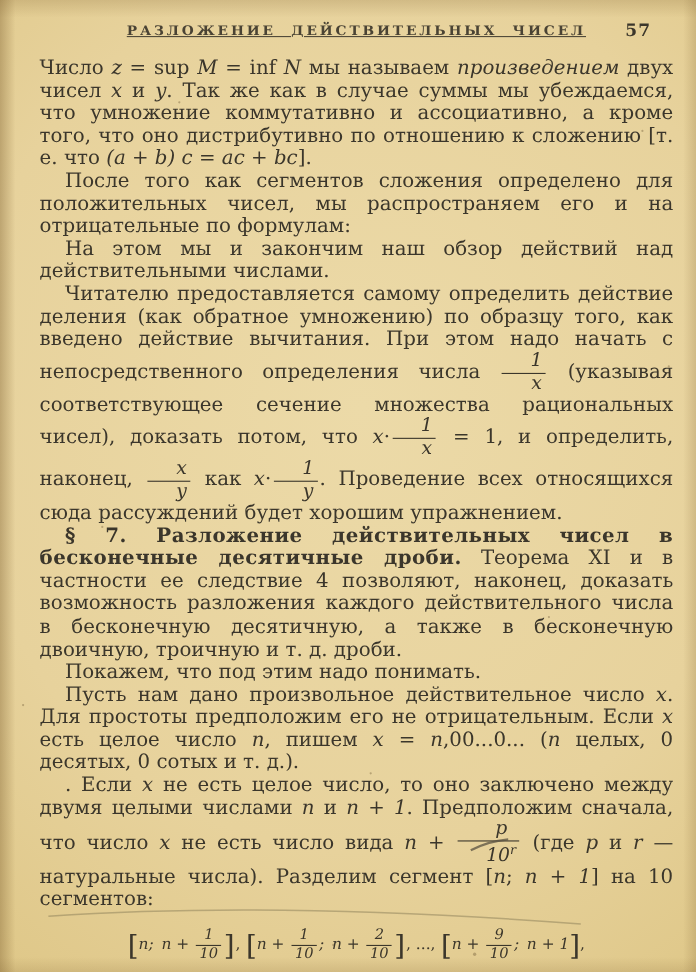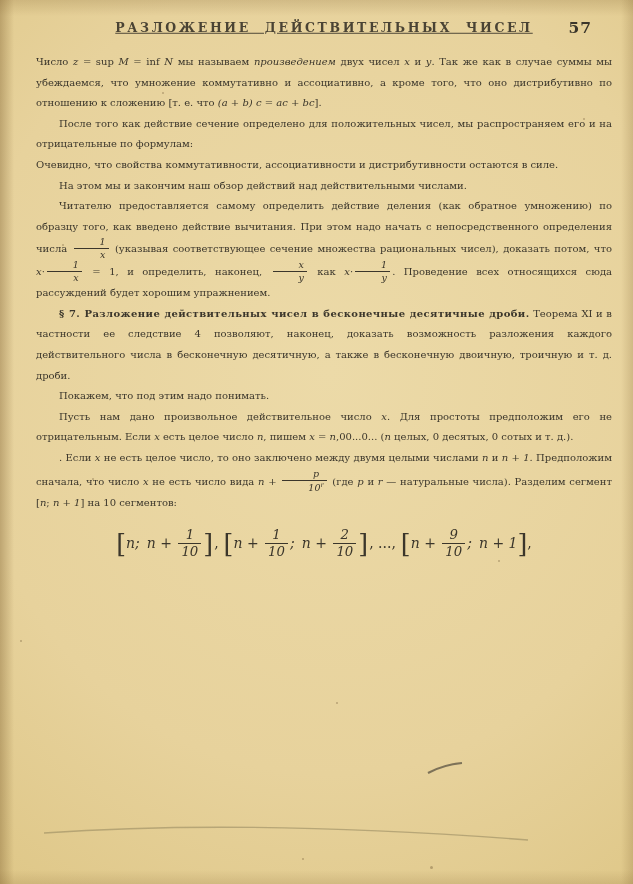--- a/index.html
+++ b/index.html
@@ -16,21 +16,21 @@
   .specks{position:absolute;inset:0;pointer-events:none;}
   .specks i{position:absolute;width:2px;height:2px;border-radius:50%;
             background:rgba(92,72,40,.35);}
   header{position:absolute;top:20px;left:36px;width:576px;height:24px;}
   .running-head{display:block;text-align:center;font-size:12.5px;color:#4a4334;
     letter-spacing:2.6px;word-spacing:7px;font-weight:bold;
     transform:scaleY(.96);text-decoration:underline;}
   .page-num{position:absolute;right:20px;top:-2px;font-size:15.5px;
     font-weight:bold;color:#3b362b;letter-spacing:1px;}
   main{position:absolute;left:36px;top:52px;width:576px;color:#3b362b;}
-  p{margin:0;text-align:justify;font-size:10px;line-height:20.6px;}
+  p{margin:0;text-align:justify;font-size:18px;line-height:20.6px;}
   .indent{text-indent:23px;}
   .it{font-style:italic;}
   .bi{font-weight:bold;letter-spacing:.4px;}
   .display{text-align:center;text-indent:0;font-style:italic;margin:9px 0 7px;}
   .display2{text-align:center;text-indent:0;margin:15px 0 0;font-size:14px;}
   .frac{display:inline-block;vertical-align:-0.62em;text-align:center;
         font-style:italic;line-height:1.05;margin:0 2px;font-size:.95em;}
   .frac .num{display:block;padding:0 3px 1px;}
   .frac .den{display:block;border-top:1px solid #3b362b;padding:1px 3px 0;}
   .frac sup{font-size:.68em;font-style:italic;}
@@ -59,24 +59,23 @@
 
 <header>
   <span class="running-head">РАЗЛОЖЕНИЕ ДЕЙСТВИТЕЛЬНЫХ ЧИСЕЛ</span>
   <span class="page-num">57</span>
 </header>
 
 <main>
 
   <p><span>Число </span><span class="it">z</span><span> = sup </span><span class="it">M</span><span> = inf </span><span class="it">N</span><span> мы называем </span><span class="it">произведением</span><span> двух чисел </span><span class="it">x</span><span> и </span><span class="it">y</span><span>. Так же как в случае суммы мы убеждаемся, что умножение коммутативно и ассоциативно, а кроме того, что оно дистрибутивно по отношению к сложению [т. е. что </span><span class="it">(a + b) c = ac + bc</span><span>].</span></p>
 
-  <p class="indent"><span>После того как действие сечение определено для положительных чисел, мы распространяем его и на отрицательные по формулам:</span></p>
+  <p class="indent"><span>После того как сегментов сложения определено для положительных чисел, мы распространяем его и на отрицательные по формулам:</span></p>
 
 
-  <p><span>Очевидно, что свойства коммутативности, ассоциативности и дистрибутивности остаются в силе.</span></p>
 
   <p class="indent"><span>На этом мы и закончим наш обзор действий над действительными числами.</span></p>
 
   <p class="indent"><span>Читателю предоставляется самому определить действие деления (как обратное умножению) по образцу того, как введено действие вычитания. При этом надо начать с непосредственного определения числа </span><span class="frac"><span class="num">1</span><span class="den">x</span></span><span> (указывая соответствующее сечение множества рациональных чисел), доказать потом, что </span><span class="it">x</span><span>·</span><span class="frac"><span class="num">1</span><span class="den">x</span></span><span> = 1, и определить, наконец, </span><span class="frac"><span class="num">x</span><span class="den">y</span></span><span> как </span><span class="it">x</span><span>·</span><span class="frac"><span class="num">1</span><span class="den">y</span></span><span>. Проведение всех относящихся сюда рассуждений будет хорошим упражнением.</span></p>
 
   <p class="indent"><span class="bi">§ 7. Разложение действительных чисел в бесконечные десятичные дроби.</span><span> Теорема XI и в частности ее следствие 4 позволяют, наконец, доказать возможность разложения каждого действительного числа в бесконечную десятичную, а также в бесконечную двоичную, троичную и т. д. дроби.</span></p>
 
   <p class="indent"><span>Покажем, что под этим надо понимать.</span></p>
 
   <p class="indent"><span>Пусть нам дано произвольное действительное число </span><span class="it">x</span><span>. Для простоты предположим его не отрицательным. Если </span><span class="it">x</span><span> есть целое число </span><span class="it">n</span><span>, пишем </span><span class="it">x = n</span><span>,00...0... (</span><span class="it">n</span><span> целых, 0 десятых, 0 сотых и т. д.).</span></p>

